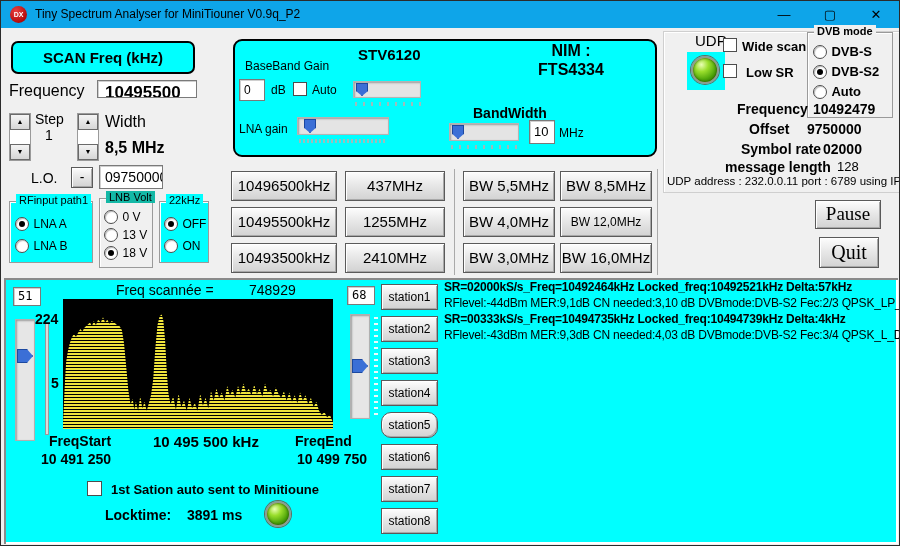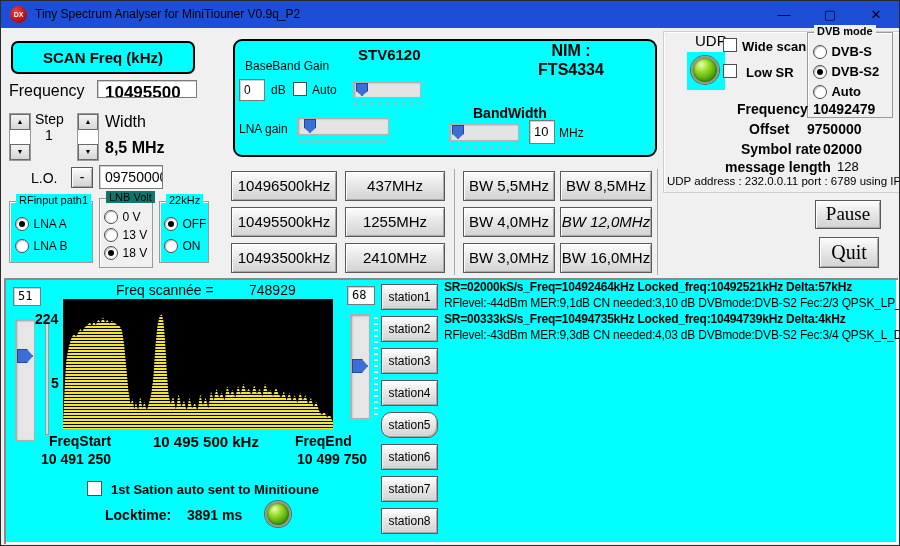--- a/index.html
+++ b/index.html
@@ -2,21 +2,21 @@
 <html><head>
 <meta charset="utf-8">
 <style>
   * { margin:0; padding:0; box-sizing:border-box; }
   html,body { background:#444; font-family:"Liberation Sans", sans-serif; }
   .window {
     position:relative; width:900px; height:546px; background:#f0f0f0;
     border:1px solid #2b2b2b; overflow:hidden;
   }
   
-  .titlebar { position:absolute; left:0; top:0; width:100%; height:27px; background:#1d4ed8; }
+  .titlebar { position:absolute; left:0; top:0; width:100%; height:27px; background:#0ea5e9; }
   .app-icon { position:absolute; left:9px; top:5px; width:17px; height:17px; border-radius:50%;
     background:radial-gradient(circle at 35% 30%, #e84040, #b40a0a 70%, #7d0404);
     color:#fff; font-size:7px; font-weight:bold; text-align:center; line-height:17px; }
   .title-text { position:absolute; left:34px; top:6px; font-size:12px; color:#000; }
   .winbtn { position:absolute; top:0; width:46px; height:27px; text-align:center; line-height:27px;
     font-size:13px; color:#000; }
   
   .cyan { background:#00ffff; }
   .btn3d { background:linear-gradient(180deg,#fdfdfd 0%,#e8e8e8 45%,#d2d2d2 100%);
     border:1px solid #5a5a5a; box-shadow:inset 1px 1px 0 #ffffff, inset -1px -1px 0 #a8a8a8;
@@ -101,21 +101,21 @@
       <span class="radio on"></span>
       <span style="font-size:12px;">LNA A</span>
     </div>
     <div style="position:absolute;left:5px;top:34px;">
       <span class="radio"></span>
       <span style="font-size:12px;">LNA B</span>
     </div>
   </div>
 
   <div class="grp" style="left:98px;top:197px;width:54px;height:70px;background:#f0f0f0;">
-    <div class="grp-title" style="background:#0f766e;">LNB Volt</div>
+    <div class="grp-title" style="background:#14b8a6;">LNB Volt</div>
     <div style="position:absolute;left:4px;top:8px;">
       <span class="radio"></span>
       <span style="font-size:12px;">0 V</span>
     </div>
     <div style="position:absolute;left:4px;top:26px;">
       <span class="radio"></span>
       <span style="font-size:12px;">13 V</span>
     </div>
     <div style="position:absolute;left:4px;top:44px;">
       <span class="radio on"></span>
@@ -173,21 +173,21 @@
   <div class="btn3d" style="position:absolute;left:344px;top:206px;width:100px;height:30px;font-size:15px;line-height:28px;">1255MHz</div>
   <div class="btn3d" style="position:absolute;left:344px;top:242px;width:100px;height:30px;font-size:15px;line-height:28px;">2410MHz</div>
 
   <div class="vsep" style="left:453px;top:168px;height:106px;"></div>
 
   <div class="btn3d" style="position:absolute;left:462px;top:170px;width:92px;height:30px;font-size:15px;line-height:28px;">BW 5,5MHz</div>
   <div class="btn3d" style="position:absolute;left:462px;top:206px;width:92px;height:30px;font-size:15px;line-height:28px;">BW 4,0MHz</div>
   <div class="btn3d" style="position:absolute;left:462px;top:242px;width:92px;height:30px;font-size:15px;line-height:28px;">BW 3,0MHz</div>
 
   <div class="btn3d" style="position:absolute;left:559px;top:170px;width:92px;height:30px;font-size:15px;line-height:28px;">BW 8,5MHz</div>
-  <div class="btn3d" style="position:absolute;left:559px;top:206px;width:92px;height:30px;font-size:15px;line-height:28px;font-style:italic;">BW 12,0MHz</div>
+  <div class="btn3d" style="position:absolute;left:559px;top:206px;width:92px;height:30px;font-size:12px;line-height:28px;">BW 12,0MHz</div>
   <div class="btn3d" style="position:absolute;left:559px;top:242px;width:92px;height:30px;font-size:15px;line-height:28px;">BW 16,0MHz</div>
 
   <div class="vsep" style="left:656px;top:168px;height:106px;"></div>
 
   <div style="position:absolute;left:662px;top:30px;width:238px;height:162px;border:1px solid #cfcfcf;box-shadow:inset 1px 1px 0 #fff;"></div>
   <div class="lbl" style="left:694px;top:31px;font-size:15px;">UDP</div>
   <div class="cyan" style="position:absolute;left:686px;top:51px;width:38px;height:38px;">
     <div class="led" style="position:absolute;left:4px;top:4px;width:28px;height:28px;"></div>
   </div>
   <span class="cb" style="position:absolute;left:722px;top:37px;"></span>

